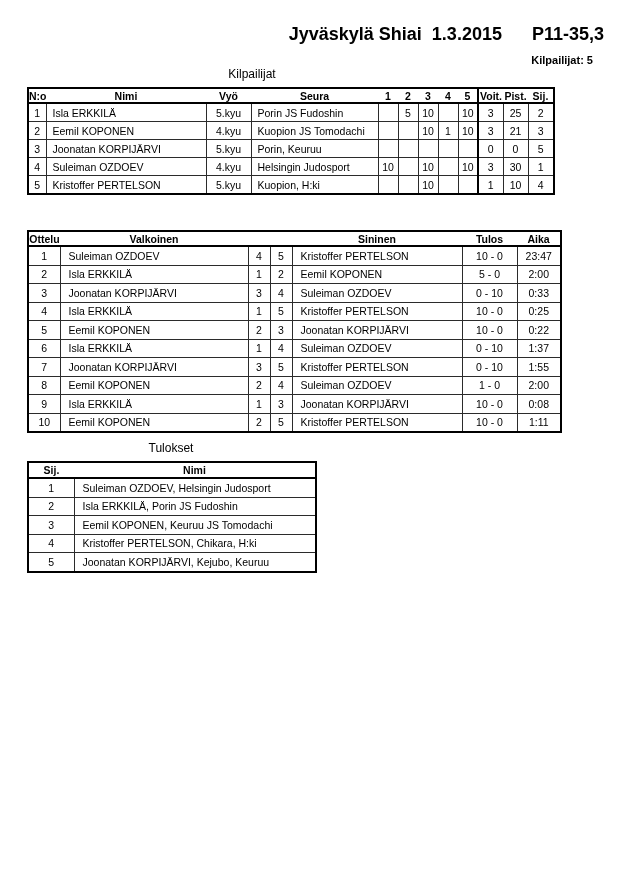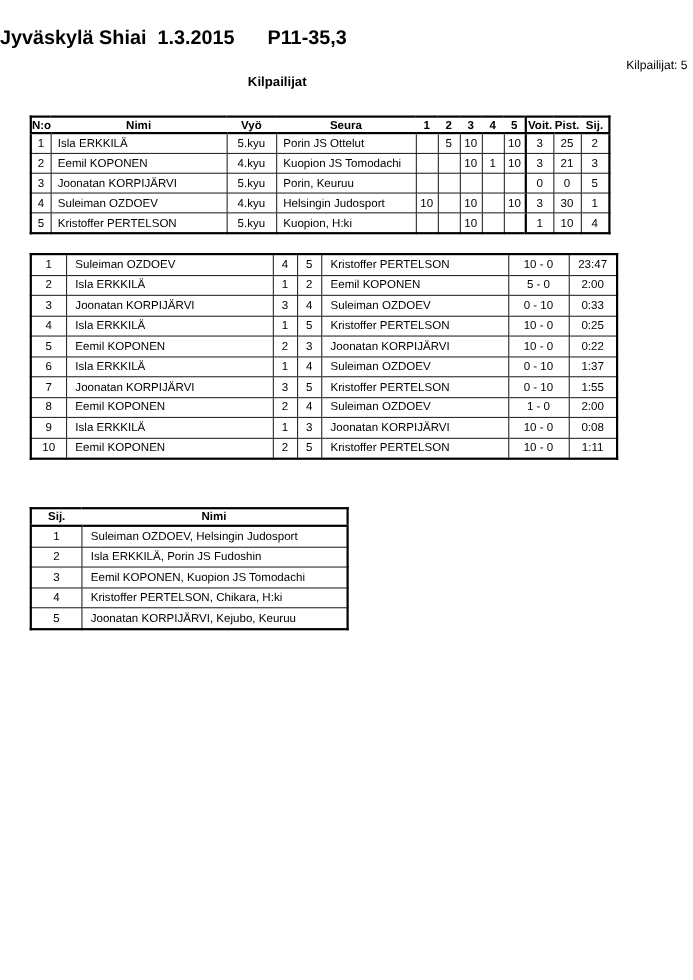--- a/index.html
+++ b/index.html
@@ -3,39 +3,39 @@
 <meta charset="utf-8">
 <style>
   html,body { margin:0; padding:0; background:#fff; }
   .page {
     position:relative; width:630px; height:891px; background:#ffffff;
     font-family:"Liberation Sans", sans-serif; color:#000;
     overflow:hidden;
   }
   .doc-title {
     position:absolute; top:24px; left:0; width:604px;
-    text-align:left; font-size:18px; font-weight:bold; white-space:pre;
+    text-align:right; font-size:18px; font-weight:bold; white-space:pre;
   }
   .count-label {
     position:absolute; top:54px; left:0; width:593px;
-    text-align:right; font-size:11px; font-weight:normal;margin-left:32px;
+    text-align:right; font-size:11px; font-weight:bold;
   }
   .section-label {
-    position:absolute; font-size:12px; font-weight:bold; text-align:center;
+    position:absolute; font-size:12px; font-weight:normal; text-align:center;
   }
   .lbl-kilpailijat { top:67px; left:27px; width:450px; }
   .lbl-ottelut    { top:211px; left:27px; width:533px;margin-top:21px; }
   .lbl-tulokset   { top:441px; left:27px; width:288px; }
 
   table.doc-table {
     position:absolute; border-collapse:collapse; table-layout:fixed;
     border:2px solid #000; background:#fff;
     font-size:10.5px;
   }
-  .t1 { left:27px; top:105px;  width:526px; }
+  .t1 { left:27px; top:87px;  width:526px; }
   .t2 { left:27px; top:230px; width:533px; }
   .t3 { left:27px; top:461px; width:288px; }
 
   .doc-table th {
     font-weight:bold; padding:0; border:none; border-bottom:2px solid #000;
     text-align:center; height:13px; font-size:10.5px;
   }
   .doc-table td {
     padding:0; border:1px solid #2b2b2b; text-align:center; height:17px;
     overflow:hidden; white-space:nowrap;
@@ -86,21 +86,21 @@
       <th>4</th>
       <th>5</th>
       <th class="thickL">Voit.</th>
       <th>Pist.</th>
       <th>Sij.</th>
     </tr>
     <tr>
       <td>1</td>
       <td class="l">Isla ERKKILÄ</td>
       <td>5.kyu</td>
-      <td class="l">Porin JS Ottelut</td>
+      <td class="l">Porin JS Fudoshin</td>
       <td></td>
       <td>5</td>
       <td>10</td>
       <td></td>
       <td>10</td>
       <td class="thickL">3</td>
       <td>25</td>
       <td>2</td>
     </tr>
     <tr>
@@ -168,20 +168,29 @@
     <colgroup>
       <col style="width:32px">
         <col style="width:188px">
         <col style="width:22px">
         <col style="width:22px">
       <col style="width:170px">
         <col style="width:55px">
         <col style="width:44px">
     </colgroup>
     <tbody>
+        <tr>
+      <th class="hl">Ottelu</th>
+      <th>Valkoinen</th>
+      <th></th>
+      <th></th>
+      <th>Sininen</th>
+      <th>Tulos</th>
+      <th>Aika</th>
+    </tr>
     <tr>
       <td>1</td>
       <td class="ll">Suleiman OZDOEV</td>
       <td>4</td>
       <td>5</td>
       <td class="ll">Kristoffer PERTELSON</td>
       <td>10 - 0</td>
       <td>23:47</td>
     </tr>
     <tr>
@@ -261,20 +270,21 @@
       <td class="ll">Eemil KOPONEN</td>
       <td>2</td>
       <td>5</td>
       <td class="ll">Kristoffer PERTELSON</td>
       <td>10 - 0</td>
       <td>1:11</td>
     </tr>
   </tbody>
     </table>
 
+  <div class="section-label lbl-tulokset">Tulokset</div>
 
   <table class="doc-table t3">
     <colgroup>
       <col style="width:46px">
         <col style="width:242px">
     </colgroup>
     <tbody>
         <tr>
       <th>Sij.</th>
       <th>Nimi</th>
@@ -282,21 +292,21 @@
     <tr>
       <td>1</td>
       <td class="ll">Suleiman OZDOEV, Helsingin Judosport</td>
     </tr>
     <tr>
       <td>2</td>
       <td class="ll">Isla ERKKILÄ, Porin JS Fudoshin</td>
     </tr>
     <tr>
       <td>3</td>
-      <td class="ll">Eemil KOPONEN, Kuopion JS Tomodachi</td>
+      <td class="ll">Eemil KOPONEN, Keuruu JS Tomodachi</td>
     </tr>
     <tr>
       <td>4</td>
       <td class="ll">Kristoffer PERTELSON, Chikara, H:ki</td>
     </tr>
     <tr>
       <td>5</td>
       <td class="ll">Joonatan KORPIJÄRVI, Kejubo, Keuruu</td>
     </tr>
   </tbody>

